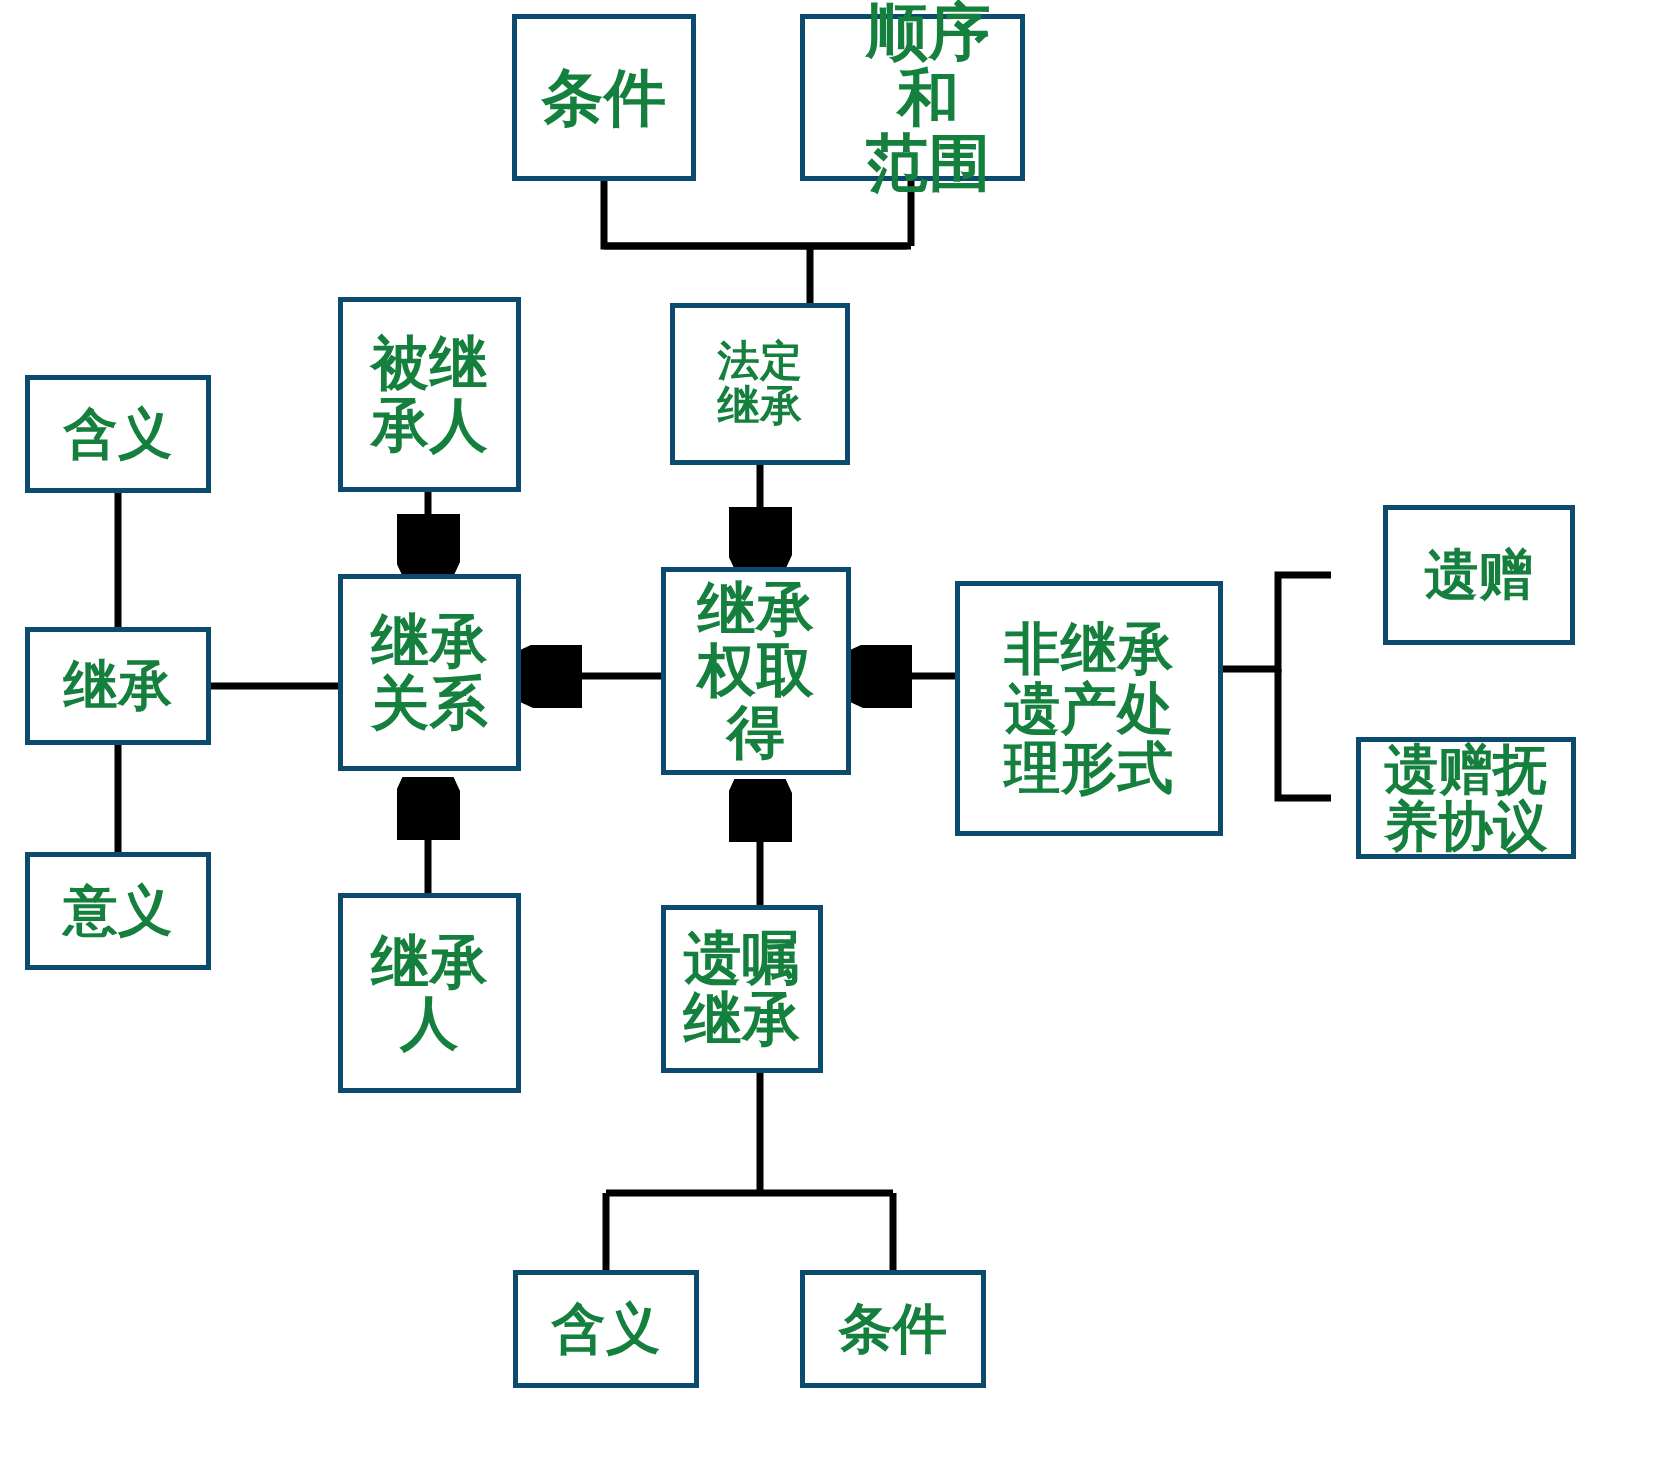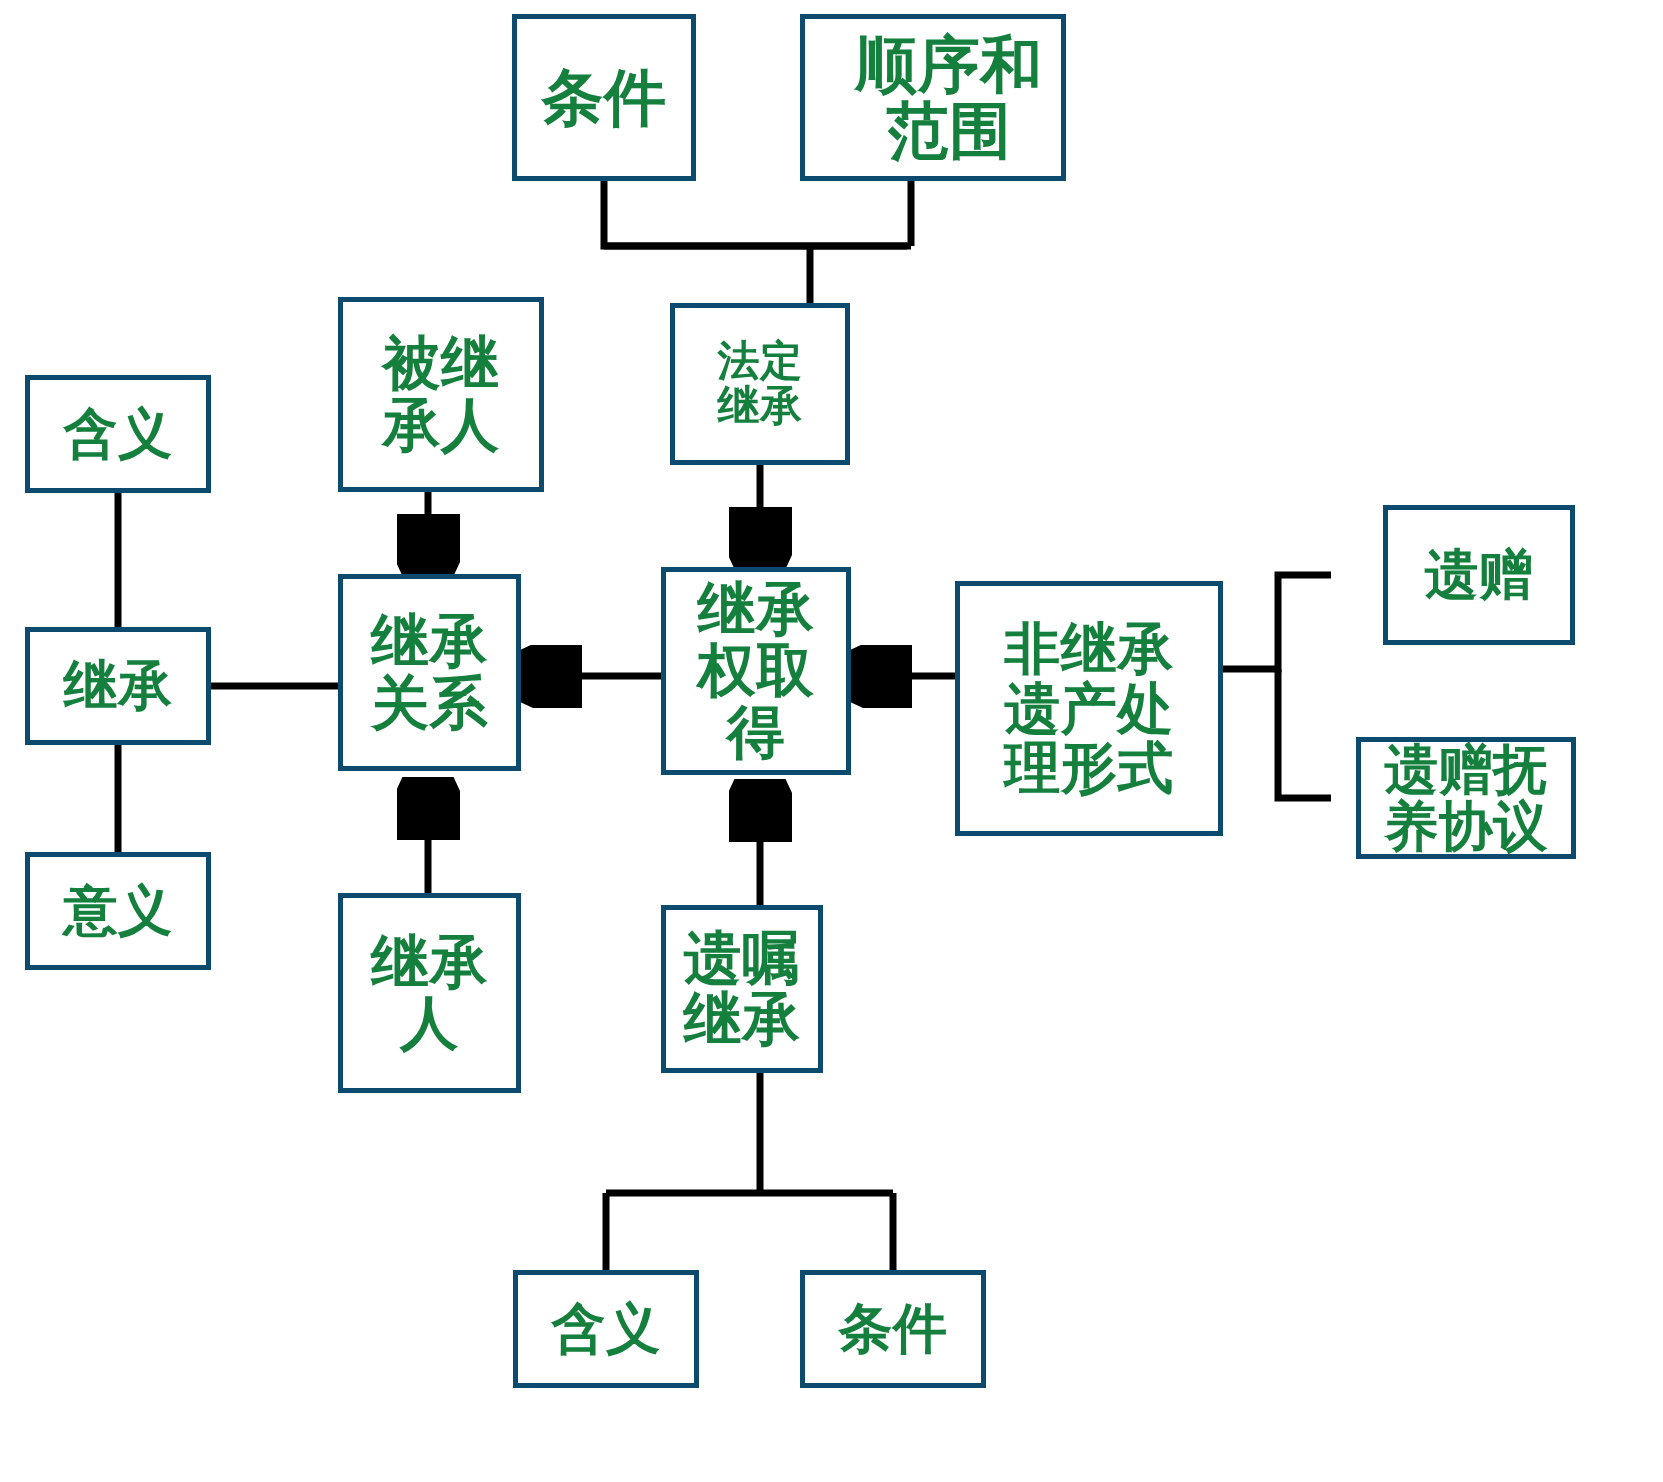--- a/index.html
+++ b/index.html
@@ -96,35 +96,35 @@
     <polyline points="760,1073 760,1193"></polyline>
     <line x1="606" y1="1193" x2="893" y2="1193"></line>
     <line x1="606" y1="1193" x2="606" y2="1270"></line>
     <line x1="893" y1="1193" x2="893" y2="1270"></line>
   </svg>
 
   <div class="node" style="left:512px; top:14px; width:184px; height:167px; font-size:62px;">
     <span class="lbl">条件</span>
   </div>
 
-  <div class="node" style="left:800px; top:14px; width:266px; height:167px; font-size:62px;padding-left:32px;">
+  <div class="node" style="left:800px; top:14px; width:225px; height:167px; font-size:62px;padding-left:32px;">
     <span class="lbl">顺序和
 范围</span>
   </div>
 
   <div class="node" style="left:670px; top:303px; width:180px; height:162px; font-size:42px;">
     <span class="lbl">法定
 继承</span>
   </div>
 
   <div class="node" style="left:25px; top:375px; width:186px; height:118px; font-size:54px;">
     <span class="lbl">含义</span>
   </div>
 
-  <div class="node" style="left:338px; top:297px; width:206px; height:195px; font-size:58px;">
+  <div class="node" style="left:338px; top:297px; width:183px; height:195px; font-size:58px;">
     <span class="lbl">被继
 承人</span>
   </div>
 
   <div class="node" style="left:25px; top:627px; width:186px; height:118px; font-size:54px;">
     <span class="lbl">继承</span>
   </div>
 
   <div class="node" style="left:25px; top:852px; width:186px; height:118px; font-size:54px;">
     <span class="lbl">意义</span>

